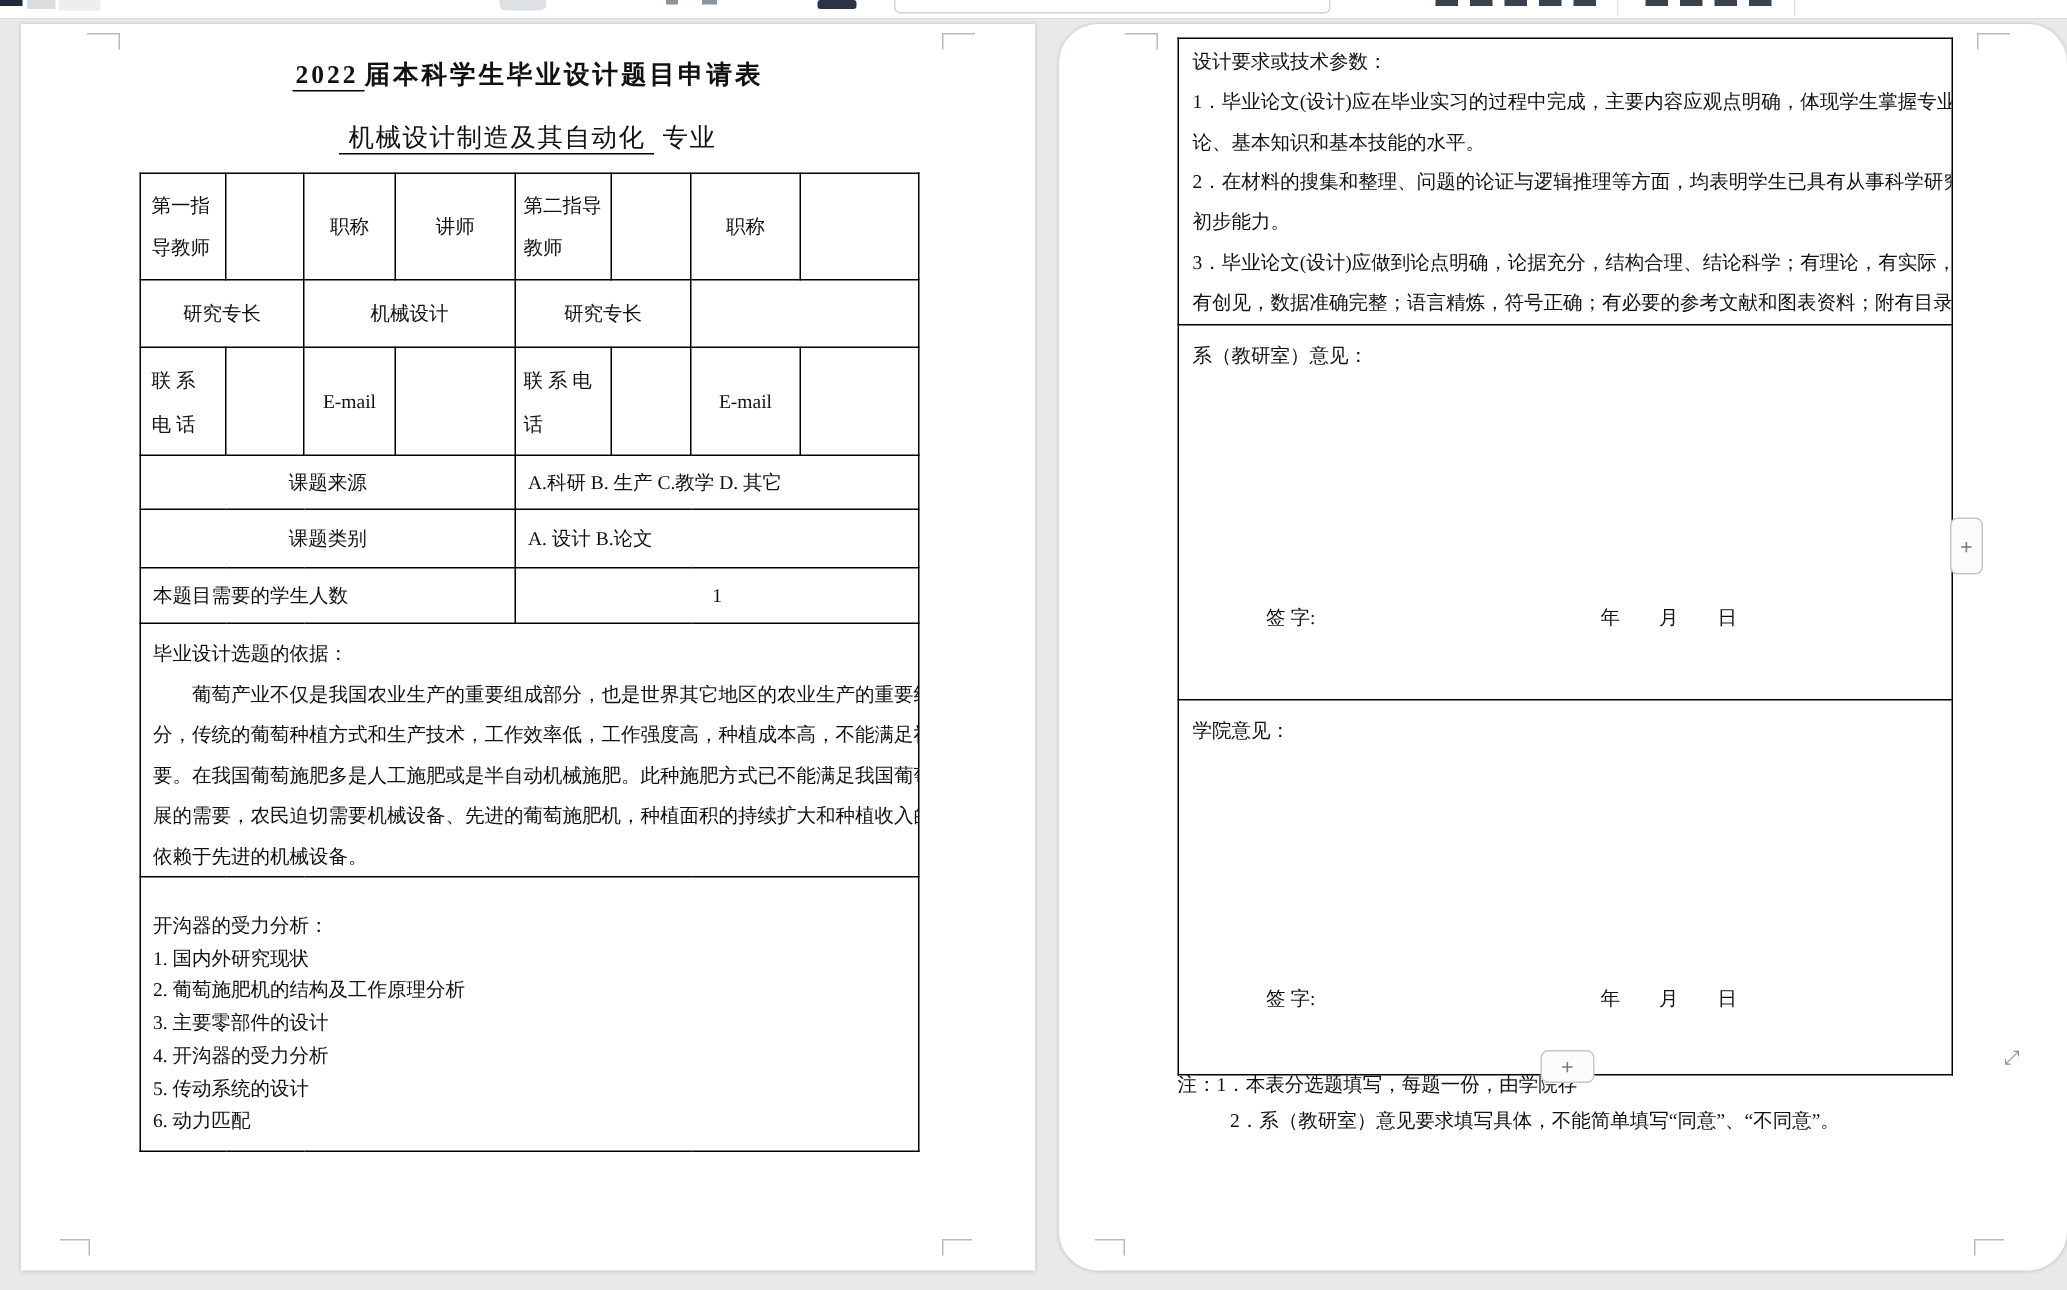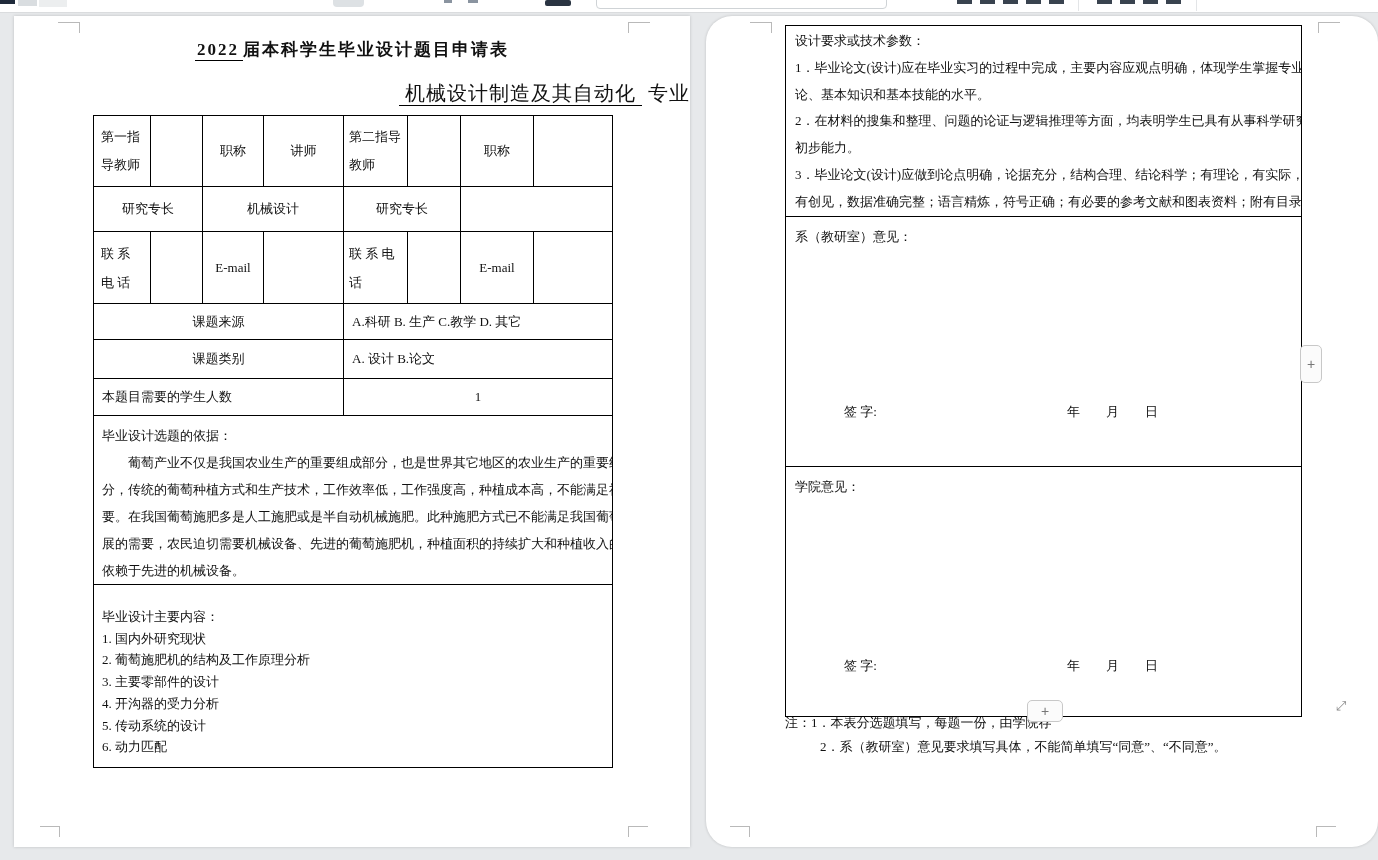--- a/index.html
+++ b/index.html
@@ -19,21 +19,21 @@
   #page2 { left:706px; width:672px;border-radius:26px; }
 
   
   .crop { position:absolute; width:22px; height:11px; }
   .crop.tl { border-top:1px solid #b9b9b9; border-right:1px solid #b9b9b9; }
   .crop.tr { border-top:1px solid #b9b9b9; border-left:1px solid #b9b9b9; }
 
   
   .title { position:absolute; left:0; top:22px; width:100%; text-align:center; font-size:17px; font-weight:bold; letter-spacing:2px; }
   .title .year { border-bottom:1px solid #000; padding:0 4px 1px 2px; }
-  .subtitle { position:absolute; left:0; top:64px; width:100%; text-align:right; font-size:20px; letter-spacing:1px; }
+  .subtitle { position:absolute; left:0; top:64px; width:100%; text-align:center; font-size:17px; letter-spacing:1px; }
   .subtitle .major { border-bottom:1px solid #000; padding:0 6px 1px 6px; }
 
   
   table.doc { border-collapse:collapse; table-layout:fixed; position:absolute; }
   table.doc td { border:1px solid #000; font-size:13px; color:#111; overflow:hidden; vertical-align:middle; position:relative; }
   #t1 { left:79px; top:99px; width:519px; }
   .cc { text-align:center; }
   .lp { text-align:left; padding-left:8px; }
   .wrap { text-align:left; word-break:break-all; line-height:28px; }
   .p7  { padding:0 7px; }
@@ -150,21 +150,21 @@
         <div class="bline">毕业设计选题的依据：</div>
         <div class="bline indent">葡萄产业不仅是我国农业生产的重要组成部分，也是世界其它地区的农业生产的重要组成部</div>
         <div class="bline">分，传统的葡萄种植方式和生产技术，工作效率低，工作强度高，种植成本高，不能满足社会的需</div>
         <div class="bline">要。在我国葡萄施肥多是人工施肥或是半自动机械施肥。此种施肥方式已不能满足我国葡萄产业发</div>
         <div class="bline">展的需要，农民迫切需要机械设备、先进的葡萄施肥机，种植面积的持续扩大和种植收入的提高也</div>
         <div class="bline">依赖于先进的机械设备。</div>
       </td>
     </tr>
     <tr style="height:183px">
       <td colspan="8" class="bigcell list">
-        <div class="bline">毕业设计主要内容：</div>
+        <div class="bline">开沟器的受力分析：</div>
         <div class="bline">1. 国内外研究现状</div>
         <div class="bline">2. 葡萄施肥机的结构及工作原理分析</div>
         <div class="bline">3. 主要零部件的设计</div>
         <div class="bline">4. 开沟器的受力分析</div>
         <div class="bline">5. 传动系统的设计</div>
         <div class="bline">6. 动力匹配</div>
       </td>
     </tr>
   </tbody>
     </table>

